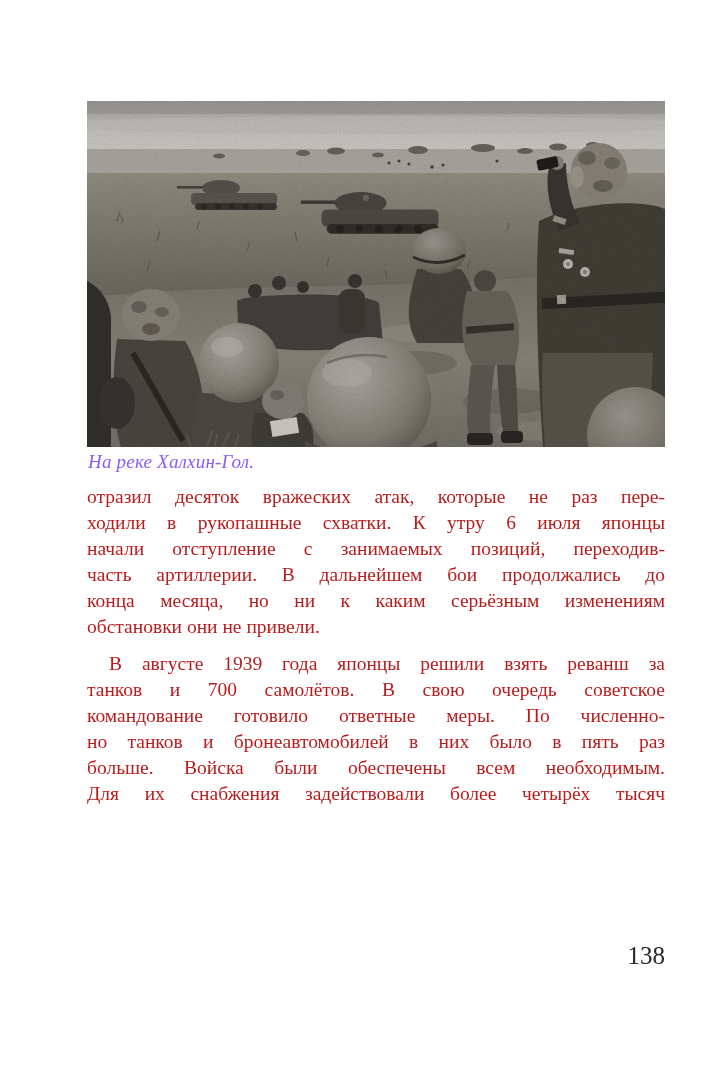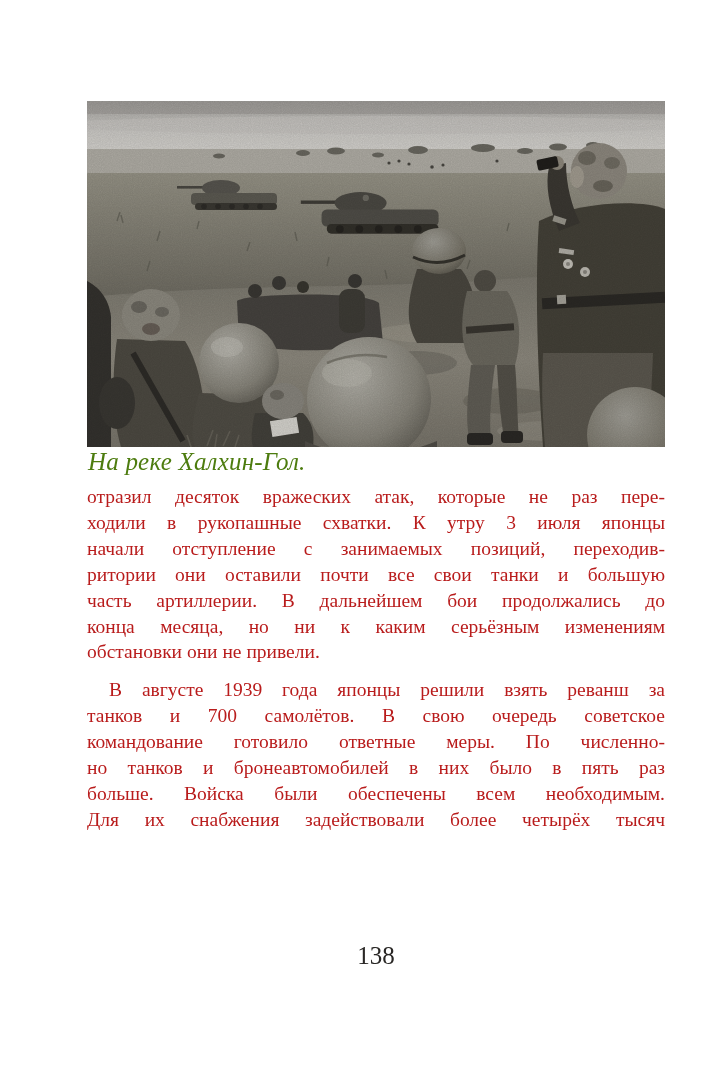--- a/index.html
+++ b/index.html
@@ -8,33 +8,33 @@
     background:#ffffff; color:#262422;
     font-family:"Liberation Serif","DejaVu Serif",serif;
   }
   .photo {
     position:absolute; left:87px; top:101px; width:578px; height:346px;
     line-height:0;
   }
   .photo svg { display:block; width:578px; height:346px; }
   .caption {
     position:absolute; left:88px; top:451px; width:578px;
-    font-style:italic; font-size:25px; line-height:22px; color:#4d7c0f;
+    font-style:italic; font-size:19px; line-height:22px; color:#8b5cf6;
     letter-spacing:0.2px;
   }
   .bodytext {
     position:absolute; left:87px; top:484px; width:578px;
     font-size:19.5px; line-height:25.9px; color:#b91c1c;
   }
   .line { text-align:justify; text-align-last:justify; }
   .line.end { text-align-last:left; }
   .line.indent { text-indent:22px;margin-top:12px; }
   .pagenum {
     position:absolute; left:87px; top:941px; width:578px;
-    text-align:center; font-size:25px; line-height:30px; color:#2a2826;
+    text-align:right; font-size:25px; line-height:30px; color:#2a2826;
   }
 </style>
 </head>
 <body>
 
 <div class="page">
 
   <div class="photo">
     <svg viewBox="0 0 578 346" xmlns="http://www.w3.org/2000/svg">
       <defs>
@@ -227,23 +227,22 @@
 
       <rect x="0" y="0" width="578" height="346" filter="url(#grain)" opacity="0.12"></rect>
     </svg>
   </div>
 
   <div class="caption">На реке Халхин-Гол.</div>
 
   <div class="bodytext">
     <div>
       <div class="line">отразил десяток вражеских атак, которые не раз пере-</div>
-      <div class="line">ходили в рукопашные схватки. К утру 3 июля японцы</div>
+      <div class="line">ходили в рукопашные схватки. К утру 6 июля японцы</div>
       <div class="line">начали отступление с занимаемых позиций, переходив-</div>
-      <div class="line">ритории они оставили почти все свои танки и большую</div>
       <div class="line">часть артиллерии. В дальнейшем бои продолжались до</div>
       <div class="line">конца месяца, но ни к каким серьёзным изменениям</div>
       <div class="line end">обстановки они не привели.</div>
     </div>
     <div>
       <div class="line indent">В августе 1939 года японцы решили взять реванш за</div>
       <div class="line">танков и 700 самолётов. В свою очередь советское</div>
       <div class="line">командование готовило ответные меры. По численно-</div>
       <div class="line">но танков и бронеавтомобилей в них было в пять раз</div>
       <div class="line">больше. Войска были обеспечены всем необходимым.</div>

